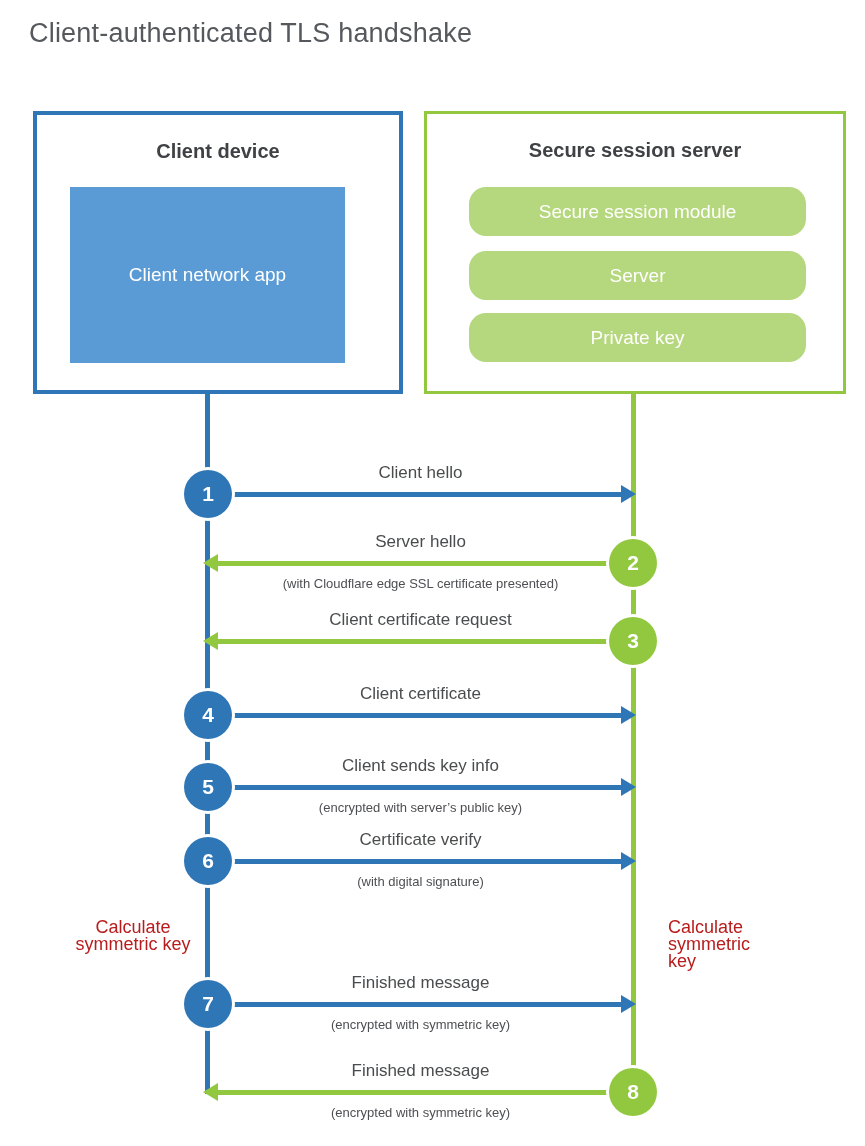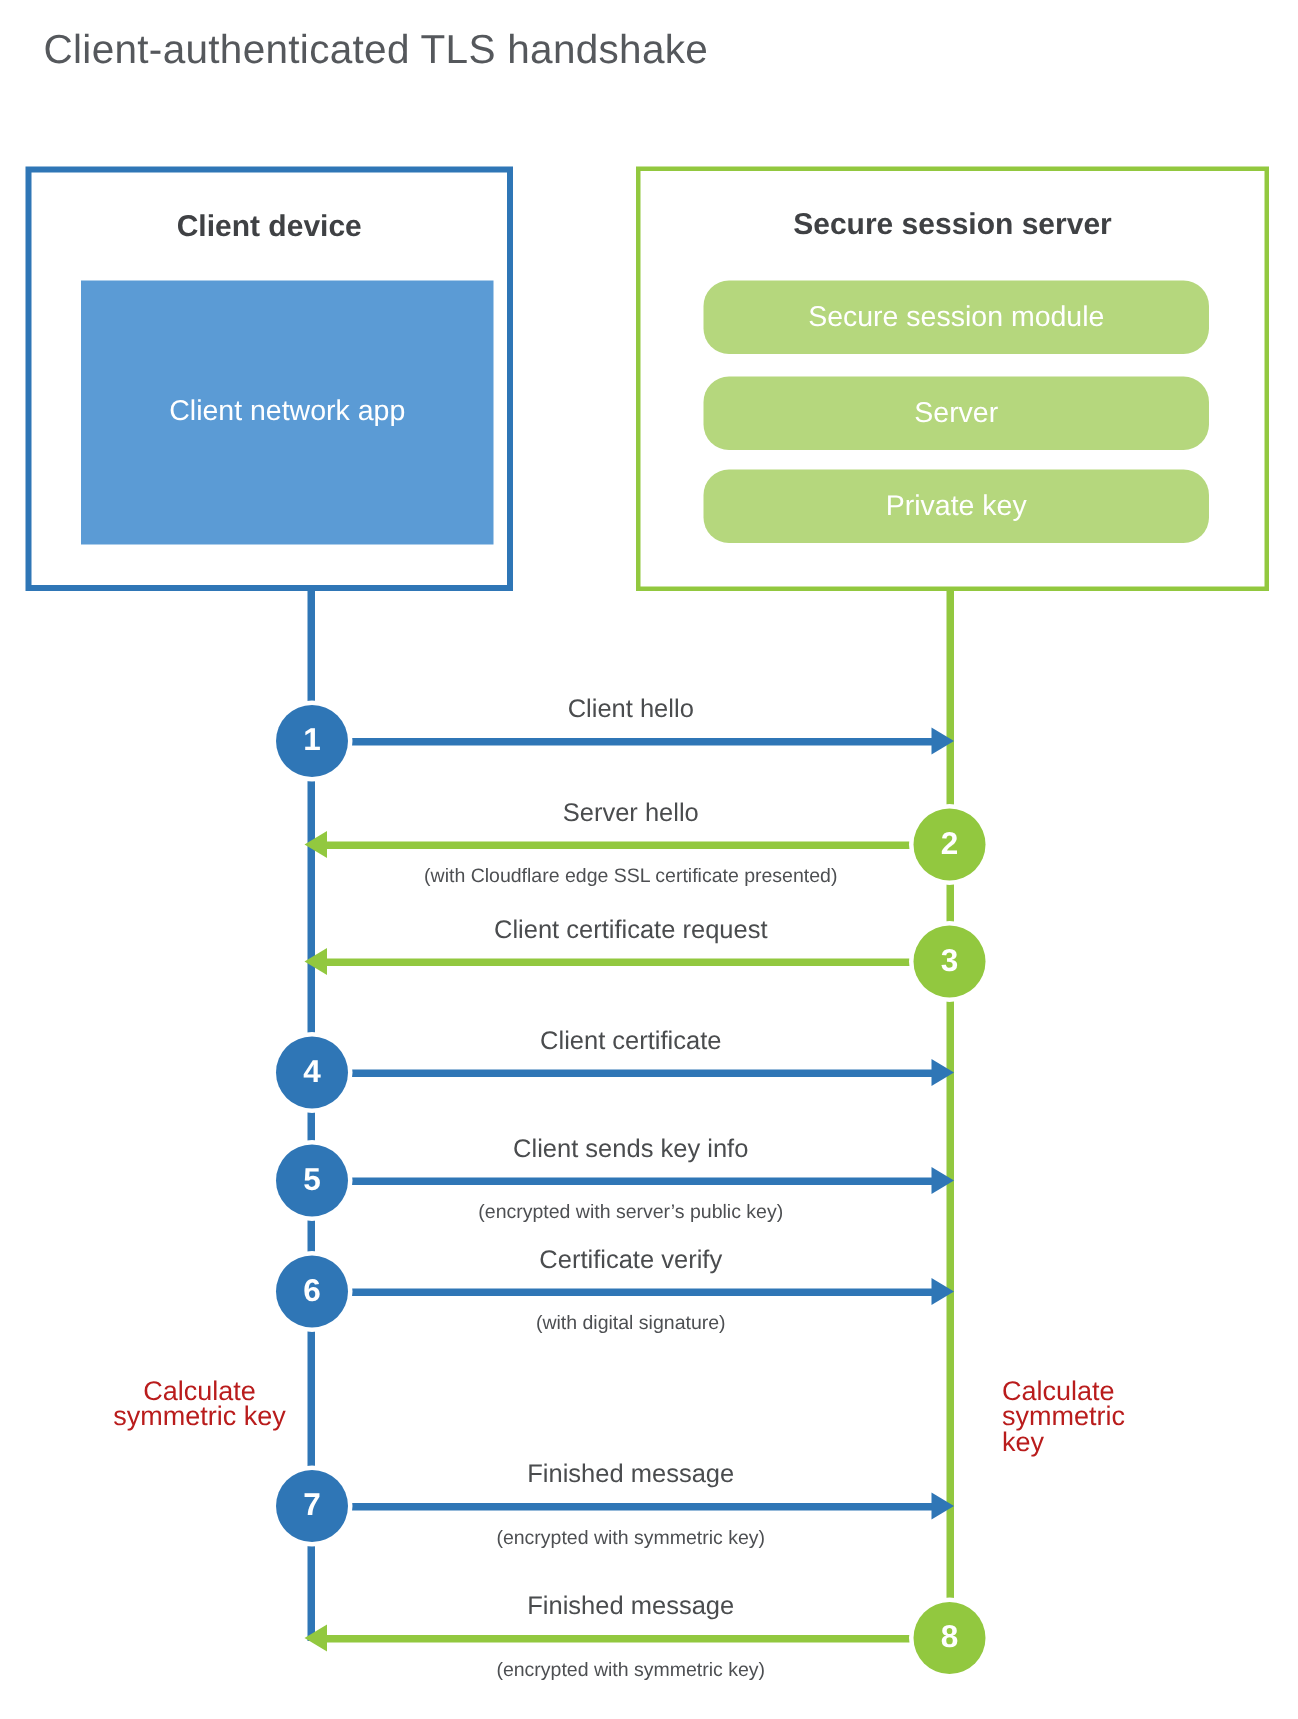--- a/index.html
+++ b/index.html
@@ -23,21 +23,21 @@
   }
 
   
   .entity-box {
     position: absolute;
     top: 111px;
     height: 283px;
     background: #ffffff;
     box-sizing: border-box;
   }
-  .client-box { left: 17px;  width: 325px; border: 4px solid #2f76b6; }
+  .client-box { left: 33px;  width: 370px; border: 4px solid #2f76b6; }
   .server-box { left: 424px; width: 422px; border: 3px solid #92c83f; }
   .entity-title {
     position: absolute;
     top: 25px;
     left: 0;
     width: 100%;
     text-align: center;
     font-size: 20px;
     font-weight: bold;
     color: #3f4144;

